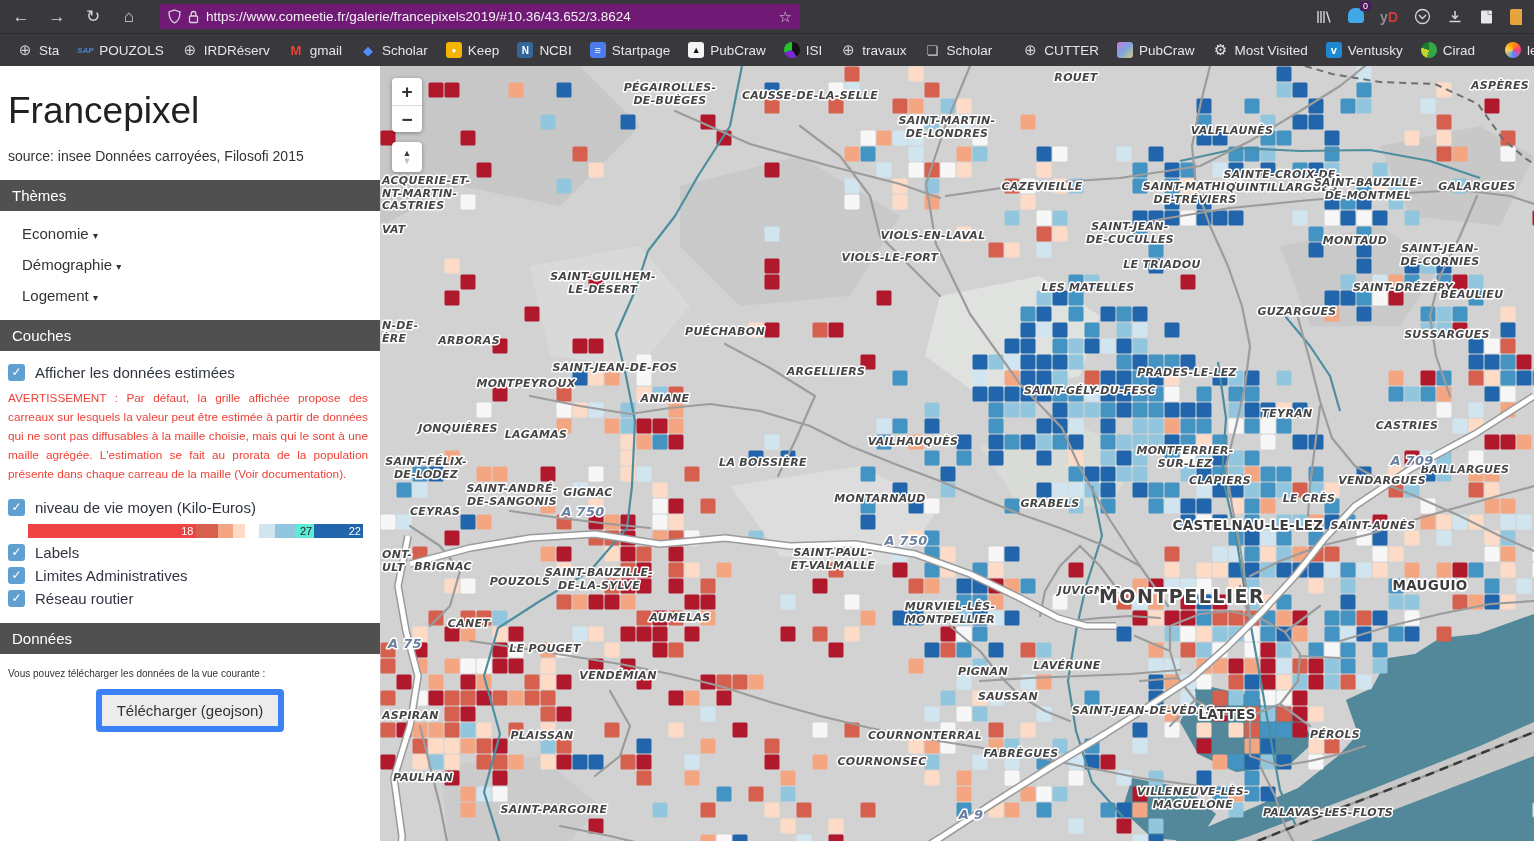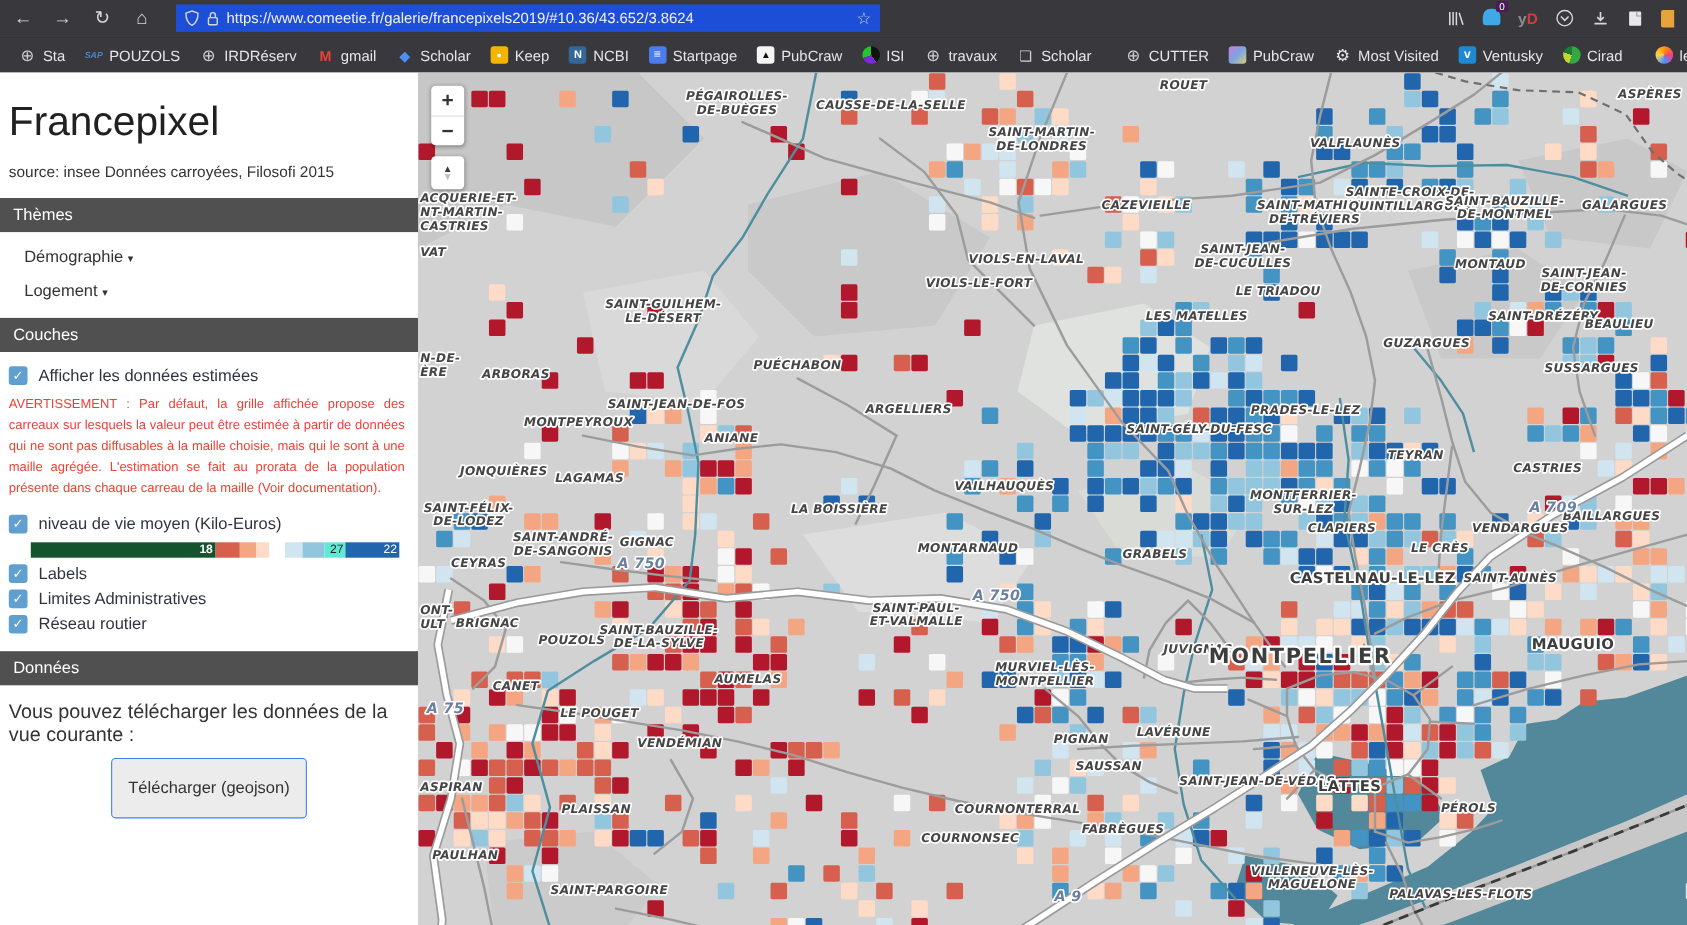--- a/index.html
+++ b/index.html
@@ -1,21 +1,21 @@
 <!DOCTYPE html>
 <html><head>
 <meta charset="utf-8">
 <style>
   * { margin:0; padding:0; box-sizing:border-box; }
   html,body { width:1534px; height:841px; overflow:hidden; background:#fff;
     font-family:"Liberation Sans", sans-serif; }
   
   .toolbar { height:33px; background:#38383d; display:flex; align-items:center; padding:0 8px; gap:10px; }
   .navbtn { color:#d7d7db; font-size:17px; width:26px; text-align:center; cursor:pointer; }
-  .urlbar { flex:0 0 640px; height:25px; background:#1d4ed8; border-radius:0; display:flex;
+  .urlbar { flex:0 0 640px; height:25px; background:#701a75; border-radius:0; display:flex;
             align-items:center; padding:0 8px; gap:7px; margin-left:8px; }
   .urltext { color:#f2f2f4; font-size:13.5px; white-space:nowrap; overflow:hidden; flex:1; }
   .star { color:#d7d7db; font-size:15px; }
   .right-icons { display:flex; align-items:center; gap:16px; margin-left:auto; padding-right:4px; }
   .ric { color:#d7d7db; font-size:14px; position:relative; }
   .ghost { width:16px; height:15px; background:#3fa9e8; border-radius:7px 7px 3px 3px; display:inline-block; }
   .badge { position:absolute; top:-7px; right:-7px; background:#4a1b59; color:#fff; font-size:9px;
            padding:0 3px; border-radius:2px; }
   .ydl .y { color:#8d8d91; font-weight:bold; } .ydl .d { color:#d23b3b; font-weight:bold; }
   .clip-ic { width:12px; height:16px; background:#e8a33d; border-radius:2px 0 0 2px; }
@@ -34,23 +34,23 @@
   .sb-head { background:#505050; color:#fff; font-size:15px; padding:7px 12px; margin-top:16px; }
   .theme-item { font-size:15px; color:#333; padding:14px 0 0 22px; cursor:pointer; }
   .theme-item .caret { font-size:10px; color:#333; }
   .cbrow { display:flex; align-items:center; gap:10px; margin:13px 8px 0 8px; font-size:15px; color:#2f3440; }
   .cb { width:17px; height:17px; background:#60a0d0; border-radius:3px; color:#fff; font-size:12px;
         line-height:17px; text-align:center; flex:0 0 17px; cursor:pointer; }
   .warn { color:#ef4036; font-size:11.8px; line-height:1.6; text-align:justify; margin:8px 12px 12px 8px; }
   .legendbar { display:flex; height:14px; margin:8px 0 2px 28px; width:335px; }
   .lseg { position:relative; height:14px; }
   .lseg span { position:absolute; right:2px; top:0; font-size:11px; line-height:14px; }
-  .dl-text { font-size:18px; color:#333; margin:14px 8px 0 8px; }
-  .dl-btn { display:block; margin:10px auto 16px auto; background:#ececec; border:1px solid #3b82f6;
-            border-radius:4px; padding:18px 15px; font-size:15px; color:#333; cursor:pointer;
+  .dl-text { font-size:10px; color:#333; margin:14px 8px 0 8px; }
+  .dl-btn { display:block; margin:10px auto 16px auto; background:#ececec; border:6px solid #3b82f6;
+            border-radius:4px; padding:7px 15px; font-size:15px; color:#333; cursor:pointer;
             font-family:"Liberation Sans",sans-serif; }
   
   .map { width:1154px; position:relative; background:#d2d2d2; overflow:hidden; }
   .zoombox { position:absolute; left:12px; top:12px; width:30px; background:#fff; border-radius:4px;
              box-shadow:0 1px 4px rgba(0,0,0,.35); z-index:5; }
   .zbtn { width:30px; height:27px; text-align:center; font-size:19px; font-weight:bold; color:#333;
           line-height:27px; cursor:pointer; }
   .zbtn + .zbtn { border-top:1px solid #ddd; }
   .pitchbox { position:absolute; left:12px; top:76px; width:30px; height:30px; background:#fff;
               border-radius:4px; box-shadow:0 1px 4px rgba(0,0,0,.35); z-index:5; display:flex;
@@ -176,36 +176,37 @@
     </span>
   </div>
 
 <div class="app">
   <div class="sidebar">
     <h1 class="sb-title">Francepixel</h1>
     <div class="sb-src">source: insee Données carroyées, Filosofi 2015</div>
 
     <div class="sb-head">Thèmes</div>
     <div id="theme-list">
+        <div class="theme-item"><span>Economie</span> <span class="caret">▾</span></div>
         <div class="theme-item"><span>Démographie</span> <span class="caret">▾</span></div>
         <div class="theme-item"><span>Logement</span> <span class="caret">▾</span></div>
       </div>
 
     <div class="sb-head">Couches</div>
     <div class="cbrow">
       <span class="cb">✓</span>
       <span>Afficher les données estimées</span>
     </div>
     <div class="warn">AVERTISSEMENT : Par défaut, la grille affichée propose des carreaux sur lesquels la valeur peut être estimée à partir de données qui ne sont pas diffusables à la maille choisie, mais qui le sont à une maille agrégée. L'estimation se fait au prorata de la population présente dans chaque carreau de la maille (Voir documentation).</div>
     <div class="cbrow" style="margin-top:16px">
       <span class="cb">✓</span>
       <span>niveau de vie moyen (Kilo-Euros)</span>
     </div>
     <div class="legendbar" id="legendbar">
-        <div class="lseg" style="width: 175px; background: #14532d; font-weight: bold;">
+        <div class="lseg" style="width: 175px; background: #ef4444;">
           <span style="color: rgb(255, 255, 255);">18</span>
         </div>
         <div class="lseg" style="width: 24px; background: rgb(214, 96, 77);"></div>
         <div class="lseg" style="width: 15px; background: rgb(244, 165, 130);"></div>
         <div class="lseg" style="width: 13px; background: rgb(253, 219, 199);"></div>
         <div class="lseg" style="width: 14px; background: rgb(255, 255, 255);"></div>
         <div class="lseg" style="width: 17px; background: rgb(209, 229, 240);"></div>
         <div class="lseg" style="width: 21px; background: rgb(146, 197, 222);"></div>
         <div class="lseg" style="width: 20px; background: #5eead4;">
           <span style="color: rgb(34, 34, 34);">27</span>

